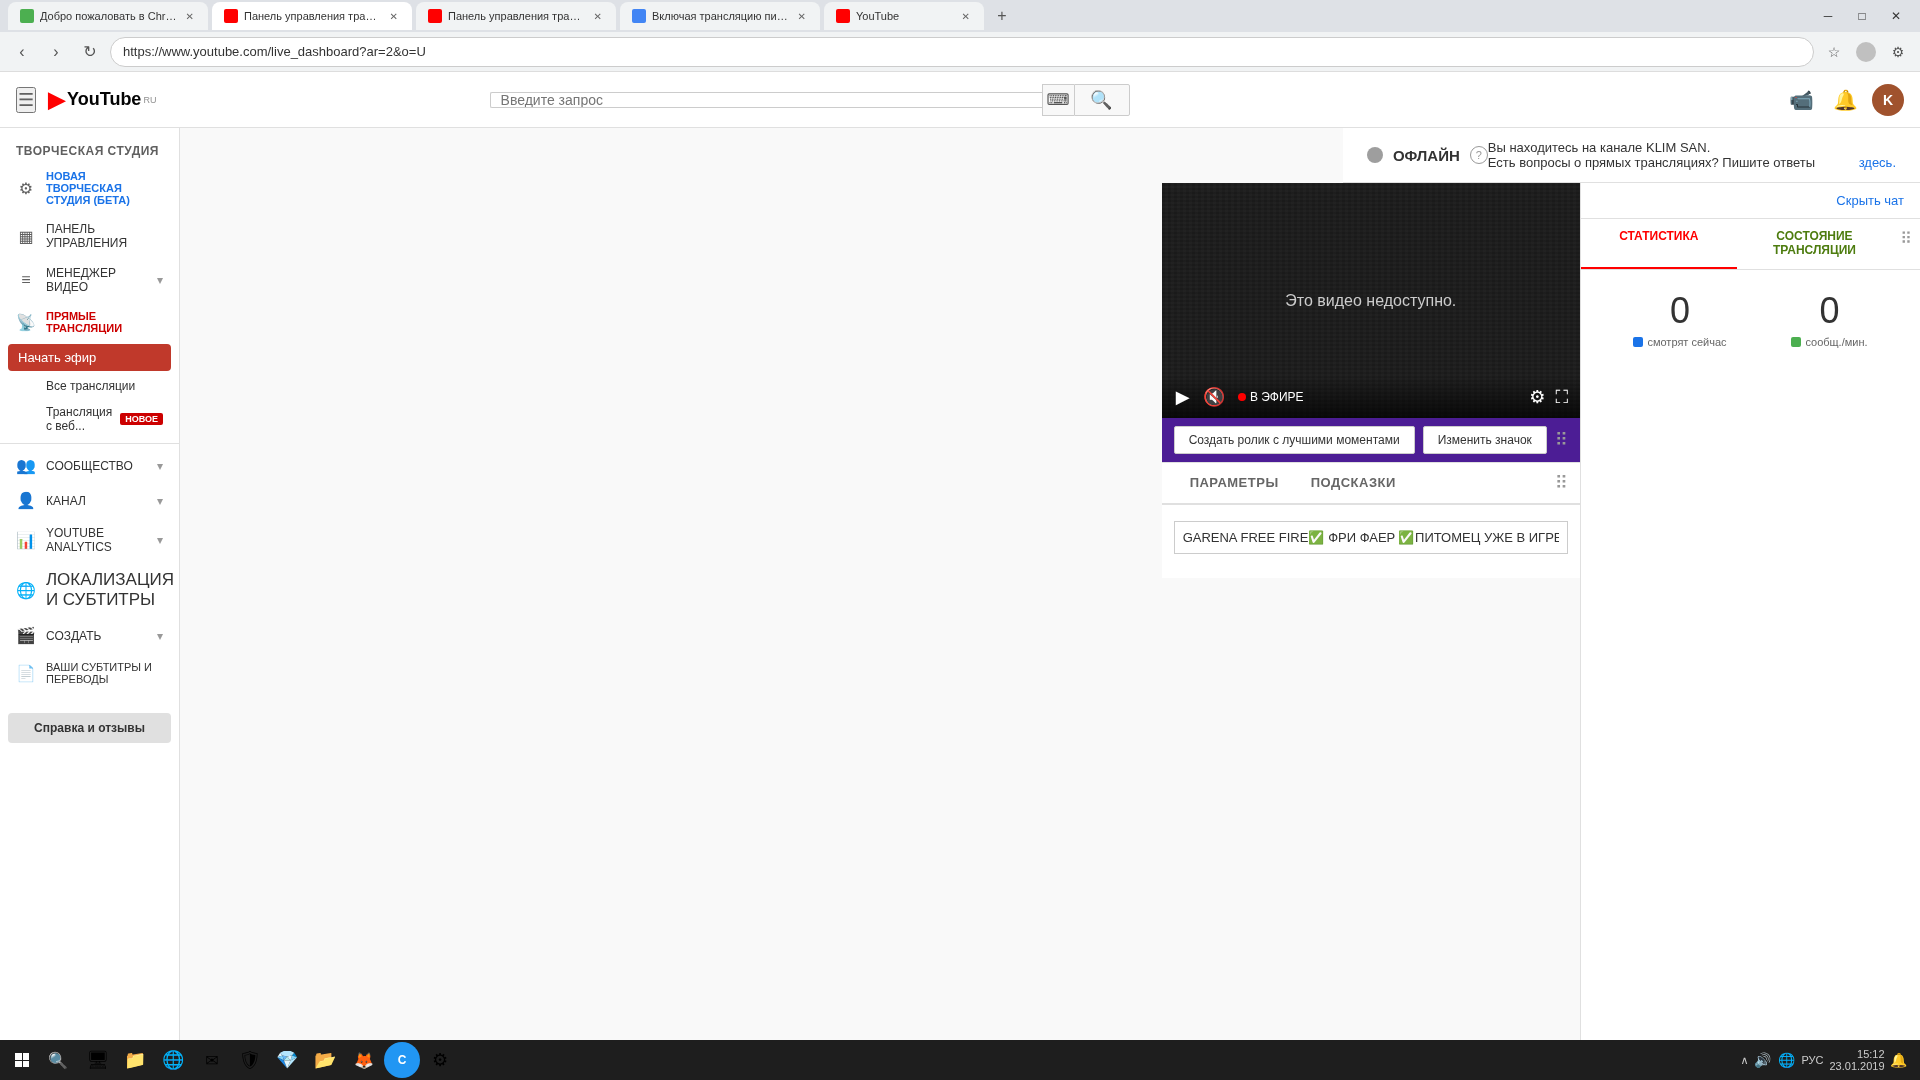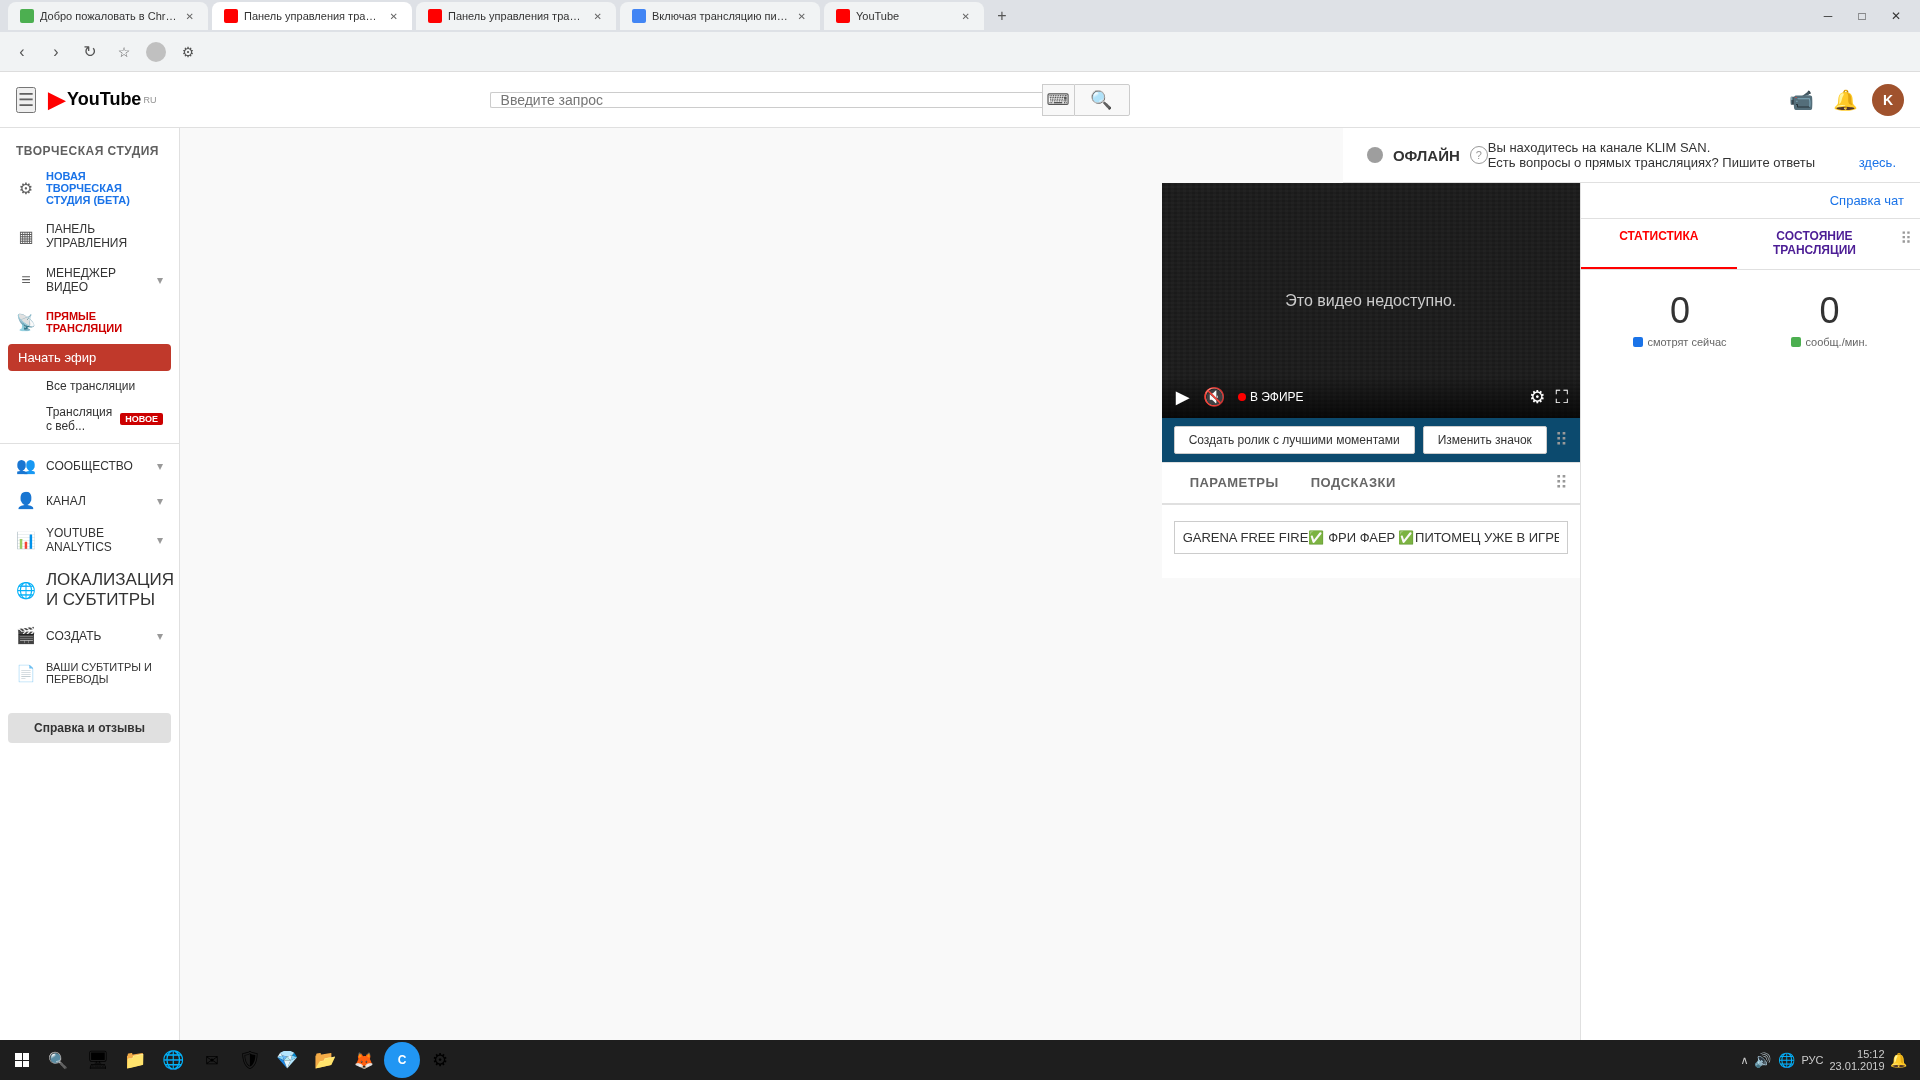--- a/index.html
+++ b/index.html
@@ -267,21 +267,21 @@
     }
     .ctrl-btn { background: none; border: none; color: #fff; cursor: pointer; font-size: 18px; padding: 2px; }
     .ctrl-live { font-size: 12px; color: #fff; display: flex; align-items: center; gap: 4px; }
     .ctrl-live-dot { width: 8px; height: 8px; border-radius: 50%; background: #f00; }
     .ctrl-spacer { flex: 1; }
     .ctrl-settings { background: none; border: none; color: #fff; cursor: pointer; font-size: 18px; }
     .ctrl-fullscreen { background: none; border: none; color: #fff; cursor: pointer; font-size: 18px; }
 
     
     .player-actions {
-      background: #0c4a6e;
+      background: #4c1d95;
       padding: 8px 12px;
       display: flex;
       align-items: center;
       gap: 8px;
       border-bottom: 1px solid #e0e0e0;
     }
     .action-btn {
       padding: 6px 14px;
       border: 1px solid #ccc;
       background: #fff;
@@ -352,21 +352,21 @@
     .stats-tabs {
       display: flex;
       background: #fff;
       border-bottom: 1px solid #e0e0e0;
     }
     .stats-tab {
       flex: 1; padding: 10px;
       text-align: center;
       font-size: 12px;
       font-weight: bold;
-      color: #4c1d95;
+      color: #4d7c0f;
       cursor: pointer;
       border-bottom: 2px solid transparent;
       text-transform: uppercase;
     }
     .stats-tab.active { color: #f00; border-bottom-color: #f00; }
     .stats-drag { padding: 10px 8px; color: #999; font-size: 16px; }
     .stats-content {
       flex: 1;
       padding: 20px;
       background: #fff;
@@ -447,20 +447,23 @@
     <button class="win-btn">─</button>
     <button class="win-btn">□</button>
     <button class="win-btn close">✕</button>
   </div>
 </div>
 
 <div class="browser-toolbar">
   <button class="nav-btn">‹</button>
   <button class="nav-btn">›</button>
   <button class="nav-btn">↻</button>
+  <div class="address-bar">
+    <span class="address-bar-url">https://www.youtube.com/live_dashboard?ar=2&amp;o=U</span>
+  </div>
   <div class="browser-actions">
     <button class="browser-action-btn">☆</button>
     <button class="browser-action-btn">
       <div style="width:20px;height:20px;border-radius:50%;background:#c0c0c0;"></div>
     </button>
     <button class="browser-action-btn">⚙</button>
   </div>
 </div>
 
 <div class="yt-app">
@@ -623,21 +626,21 @@
 
             
             
 
             
           </div>
         </div>
 
         <div class="right-panel">
           <div class="chat-header">
-            <button class="hide-chat-btn">Справка чат</button>
+            <button class="hide-chat-btn">Скрыть чат</button>
           </div>
 
           <div class="stats-tabs">
             <div class="stats-tab active">СТАТИСТИКА</div>
             <div class="stats-tab">СОСТОЯНИЕ ТРАНСЛЯЦИИ</div>
             <span class="stats-drag">⠿</span>
           </div>
 
           <div class="stats-content">
             <div class="stats-row">

